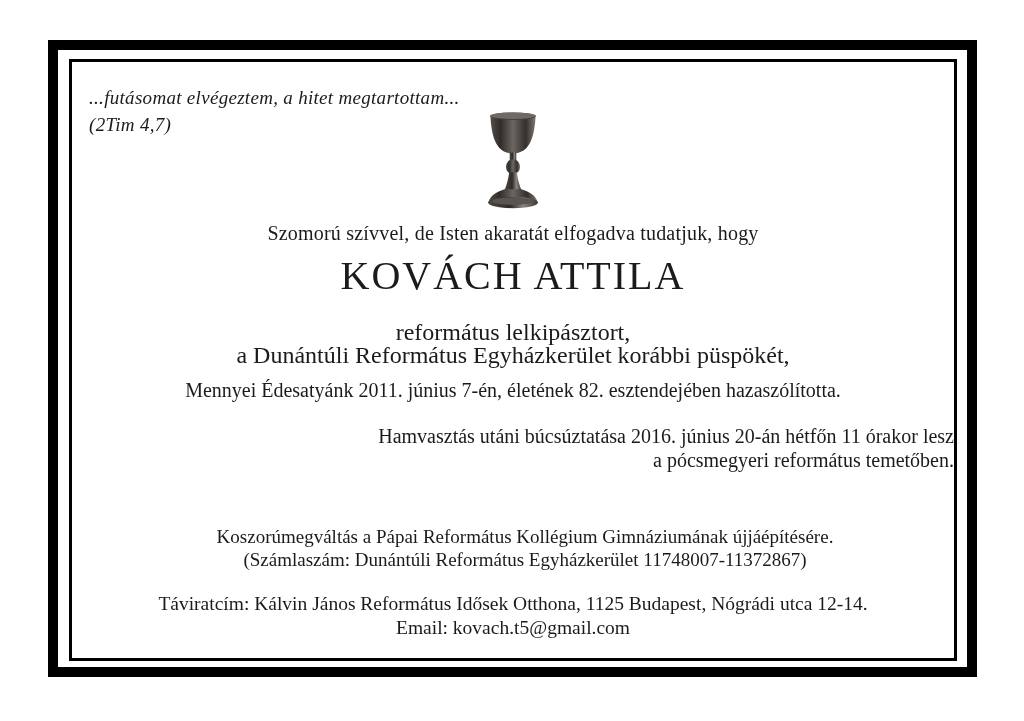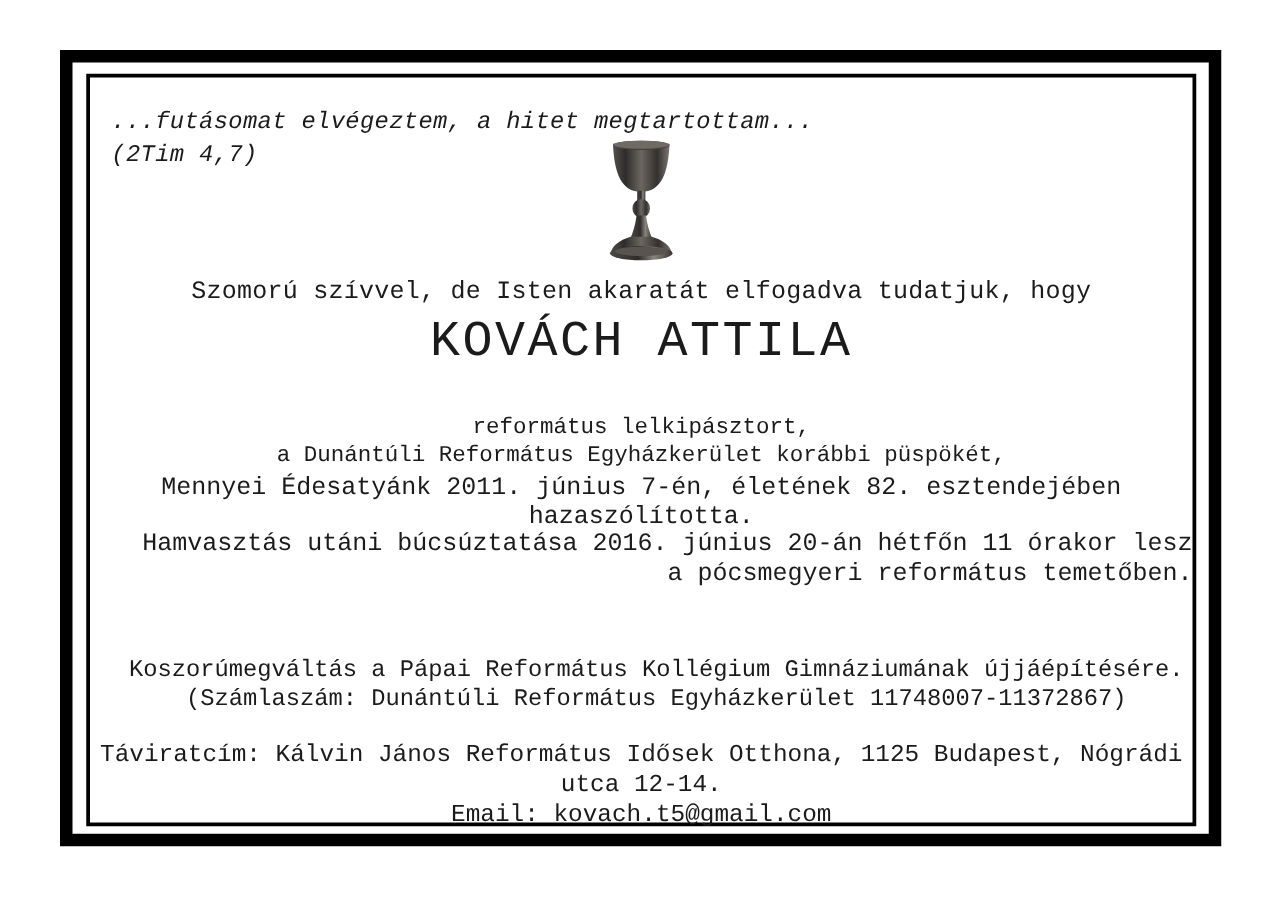--- a/index.html
+++ b/index.html
@@ -2,21 +2,21 @@
 <html lang="hu"><head>
 <meta charset="utf-8">
 <title>Gyászjelentés</title>
 <style>
   html, body { margin: 0; padding: 0; background: #ffffff; }
   .page {
     position: relative;
     width: 1024px;
     height: 721px;
     background: #ffffff;
-    font-family: Liberation Mono, monospace;
+    font-family: Liberation Serif, serif;
     color: #1b1b1b;
     overflow: hidden;
   }
   .outer-frame {
     position: absolute;
     left: 48px; top: 40px;
     width: 929px; height: 637px;
     border: 10px solid #000000;
     box-sizing: border-box;
   }
@@ -43,21 +43,21 @@
     transform: translateX(-50%);
     width: 66px; height: 104px;
   }
   .centered {
     position: absolute;
     left: 0; right: 0;
     text-align: center;
   }
   .intro { top: 160px; font-size: 20px; letter-spacing: 0.2px; }
   .name  { top: 190px; font-size: 40px; letter-spacing: 2px; font-weight: 500; }
-  .titles { top: 269px; font-size: 18px; line-height: 23px; }
+  .titles { top: 259px; font-size: 24px; line-height: 23px; }
   .death  { top: 317px; font-size: 20px; }
   .funeral { top: 362px; font-size: 20px; line-height: 24px; text-align: right; }
   .wreath  { top: 463px; font-size: 19px; line-height: 23px; padding-left: 24px; }
   .contact { top: 530px; font-size: 19.5px; line-height: 24px; }
 </style>
 </head>
 <body>
 
 <div class="page">
   <div class="outer-frame">

